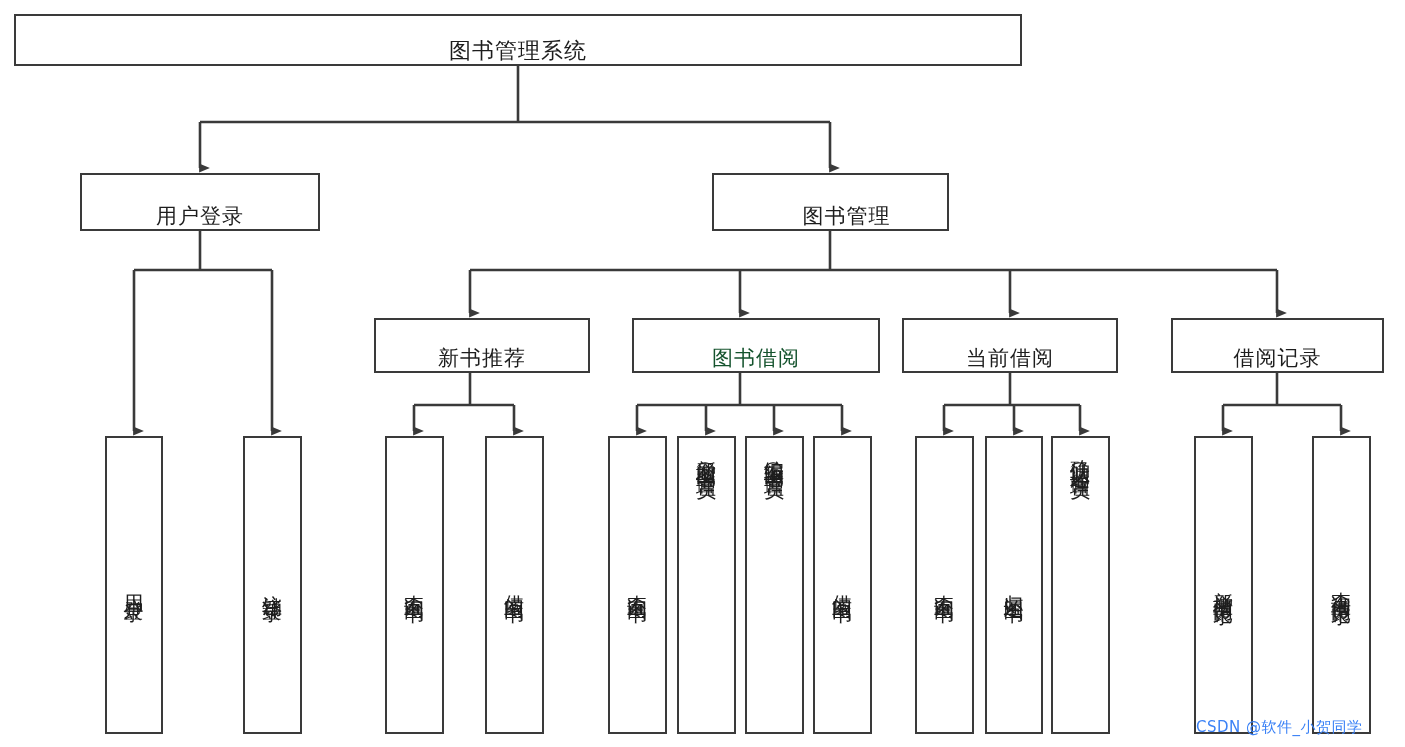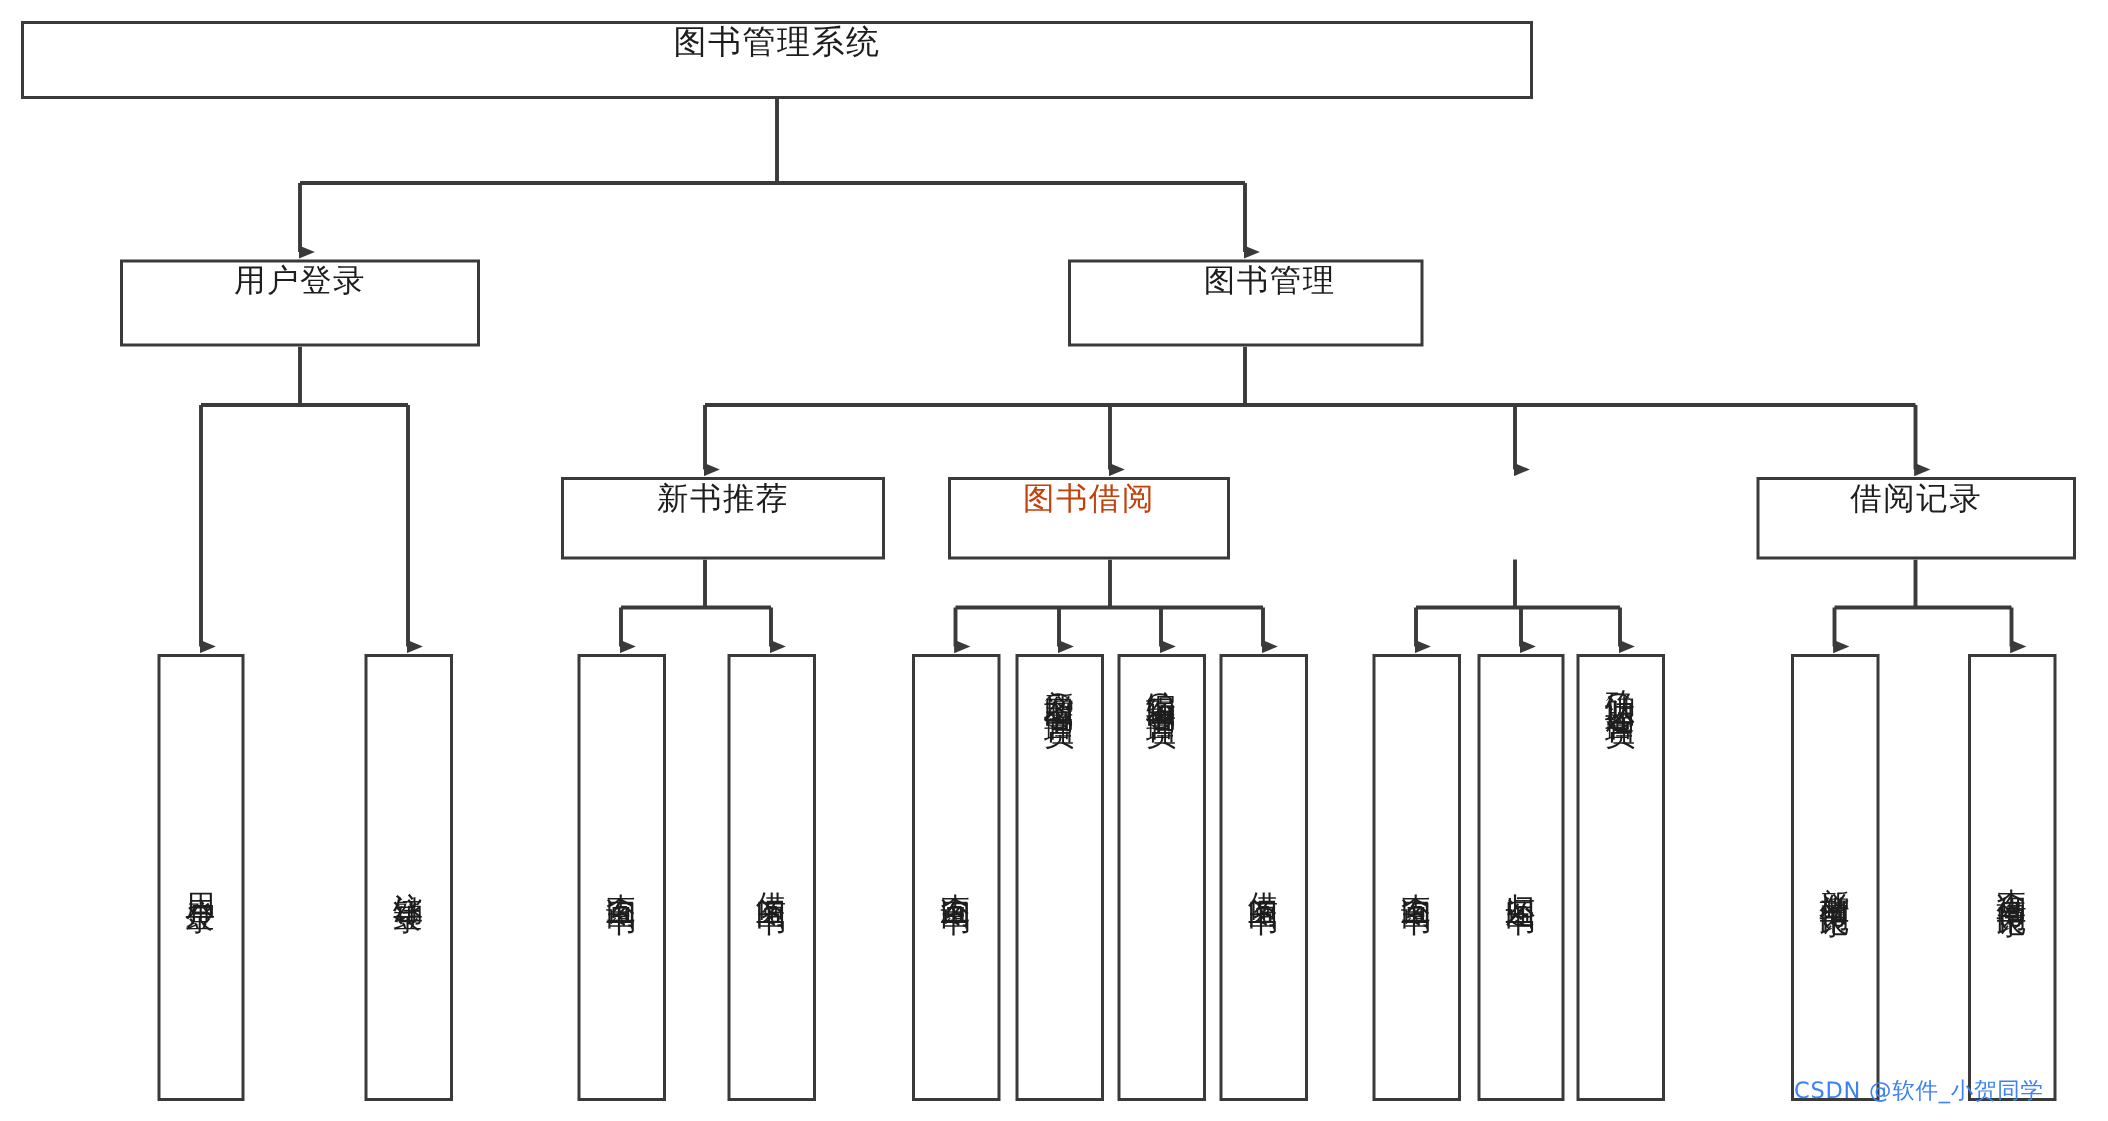--- a/index.html
+++ b/index.html
@@ -24,21 +24,21 @@
     top: 0;
     width: 1405px;
     height: 747px;
   }
   .node {
     position: absolute;
     box-sizing: border-box;
     background: #ffffff;
     border: 2px solid #3a3a3a;
     display: flex;
-    align-items: flex-start;
+    align-items: flex-end;
     justify-content: center;
     color: #1d1d1d;
     z-index: 2;
   }
   .node .lbl {
     display: block;
     text-align: center;
     line-height: 1.18;
     white-space: nowrap;
   }
@@ -144,22 +144,25 @@
   <div class="node h" style="left: 80px; top: 173px; width: 240px; height: 58px; border-color: rgb(58, 58, 58); color: rgb(29, 29, 29);">
     <span class="lbl">用户登录</span>
   </div>
   <div class="node h" style="left: 712px; top: 173px; width: 237px; height: 58px; border-color: rgb(58, 58, 58); color: rgb(29, 29, 29); padding-left: 32px;">
     <span class="lbl">图书管理</span>
   </div>
 
   <div class="node h" style="left: 374px; top: 318px; width: 216px; height: 55px; border-color: rgb(58, 58, 58); color: rgb(29, 29, 29);">
     <span class="lbl">新书推荐</span>
   </div>
-  <div class="node h" style="left: 632px; top: 318px; width: 188px; height: 55px; border-color: rgb(58, 58, 58); color: #c2410c;">
+  <div class="node h" style="left: 632px; top: 318px; width: 248px; height: 55px; border-color: rgb(58, 58, 58); color: #14532d;">
     <span class="lbl">图书借阅</span>
+  </div>
+  <div class="node h" style="left: 902px; top: 318px; width: 216px; height: 55px; border-color: rgb(58, 58, 58); color: rgb(29, 29, 29);">
+    <span class="lbl">当前借阅</span>
   </div>
   <div class="node h" style="left: 1171px; top: 318px; width: 213px; height: 55px; border-color: rgb(58, 58, 58); color: rgb(29, 29, 29);">
     <span class="lbl">借阅记录</span>
   </div>
 
   <div class="node v mid" style="left: 105px; top: 436px; width: 58px; height: 298px; border-color: rgb(58, 58, 58); color: rgb(29, 29, 29);">
     <span class="lbl">用户登录</span>
   </div>
   <div class="node v mid" style="left: 243px; top: 436px; width: 59px; height: 298px; border-color: rgb(58, 58, 58); color: rgb(29, 29, 29);">
     <span class="lbl">注销登录</span>

